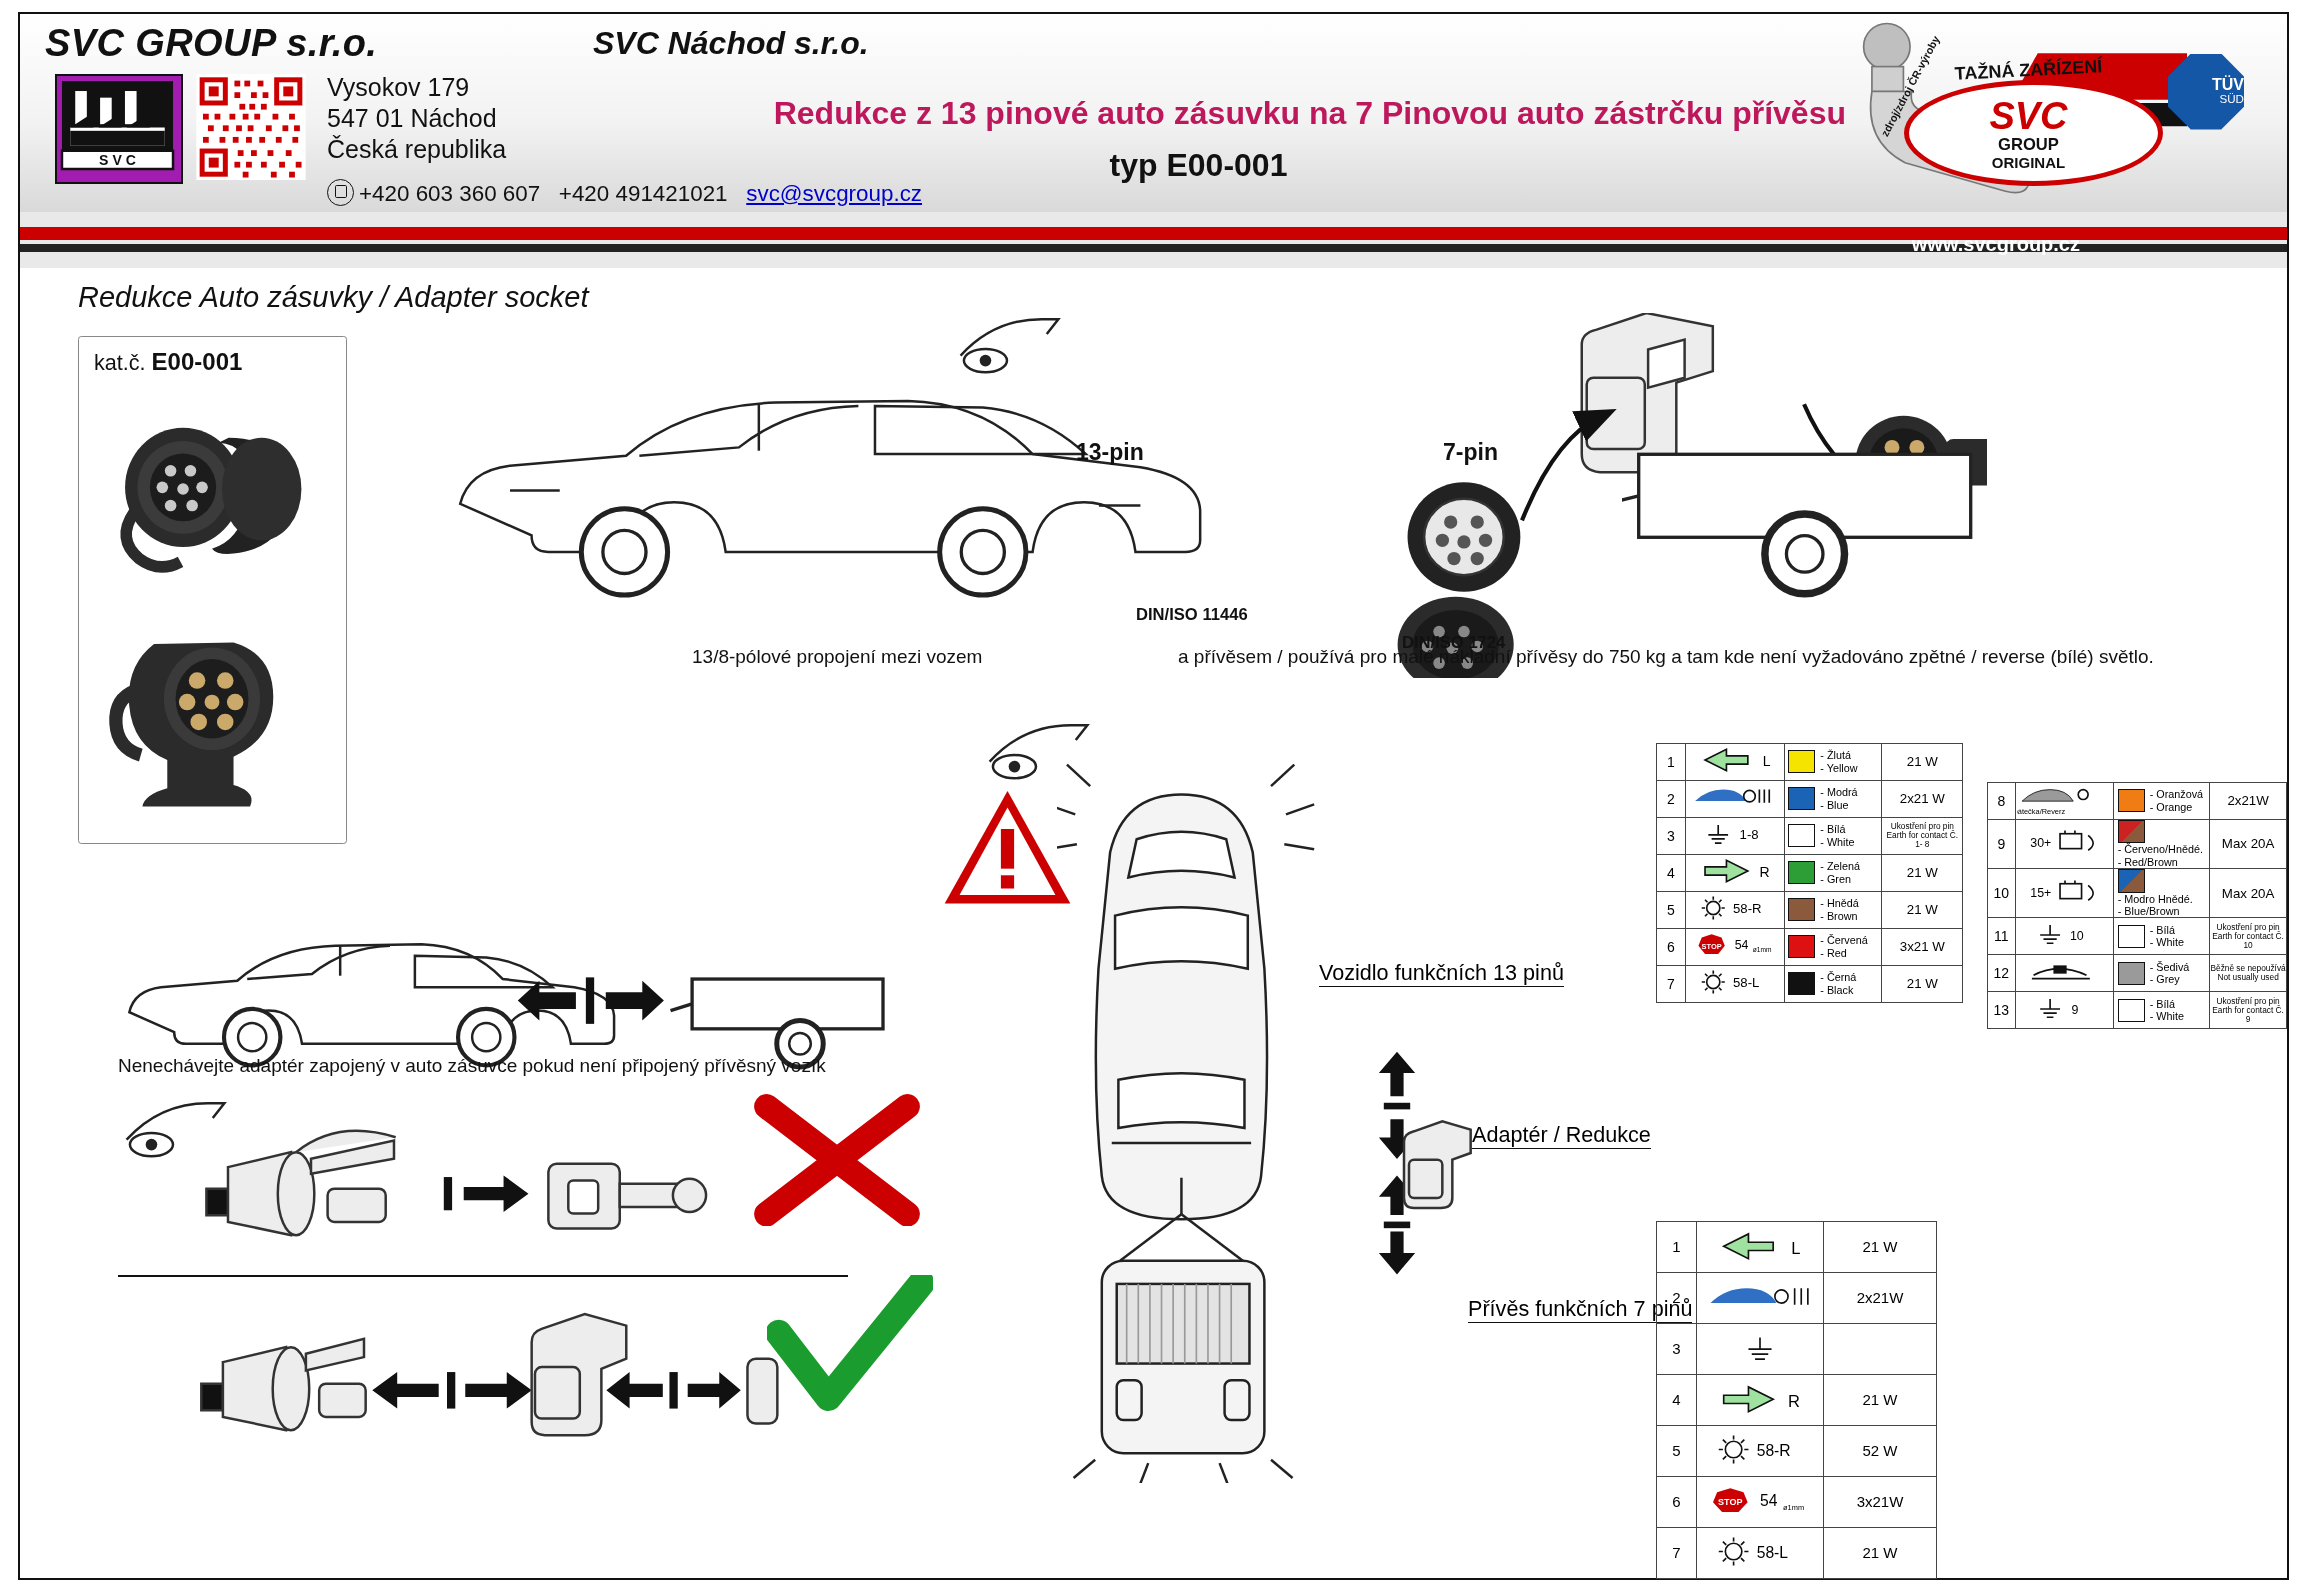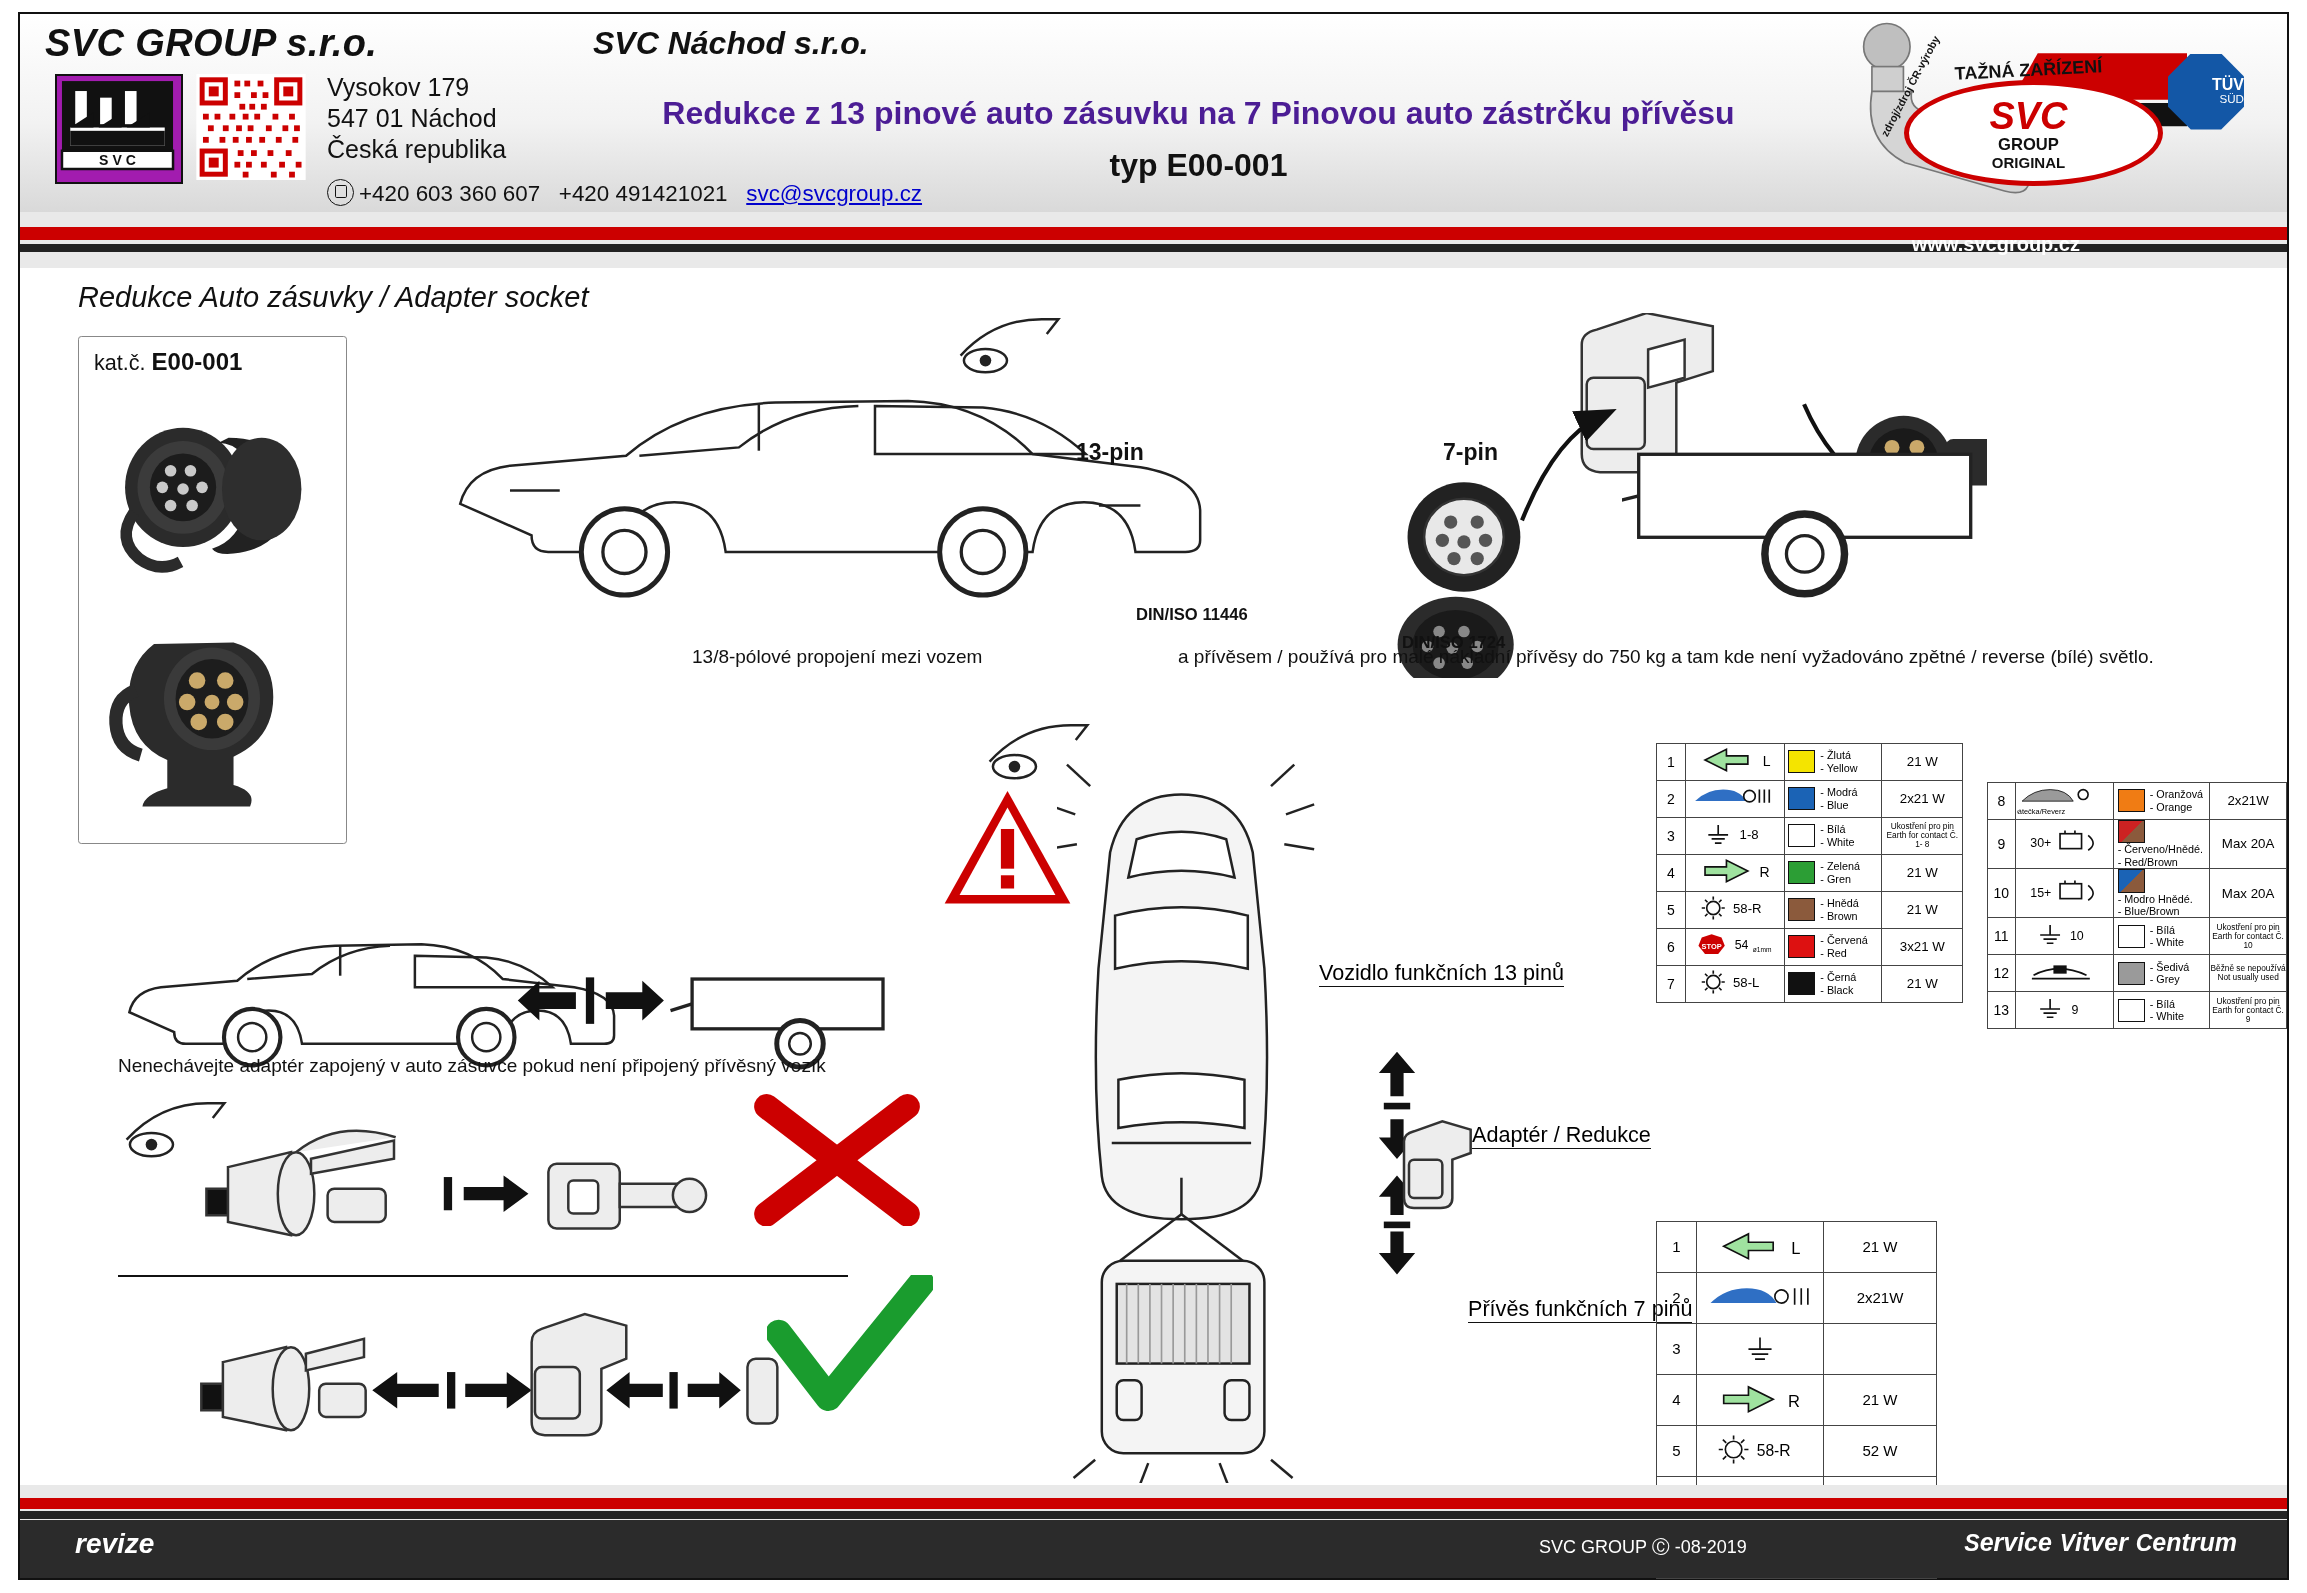--- a/index.html
+++ b/index.html
@@ -14,21 +14,21 @@
   .brand{position:absolute;left:25px;top:8.3px;font-size:38px;font-weight:bold;font-style:italic;color:#111;letter-spacing:0.4px;}
   .brand2{position:absolute;left:573px;top:11.6px;font-size:32px;font-weight:bold;font-style:italic;color:#111;text-align:center;}
   .factory{position:absolute;left:35px;top:60px;width:124px;height:106px;border:2.5px solid #111;background:#a21caf;}
   .factory svg{display:block;}
   .qr{position:absolute;left:176px;top:60px;width:110px;height:106px;}
   .addr{position:absolute;left:307px;top:58px;font-size:25px;line-height:31px;color:#111;}
   .phone{position:absolute;left:307px;top:160px;font-size:22.4px;color:#111;white-space:nowrap;}
   .phone .mail{color:#0000cc;text-decoration:underline;}
   .phico{display:inline-block;width:25px;height:25px;border:1.7px solid #111;border-radius:50%;position:relative;top:5px;margin-right:5px;}
   .phico:after{content:"";position:absolute;left:6.6px;top:5px;width:10px;height:11.6px;border:1.7px solid #111;border-radius:1.7px;}
-  .title1{position:absolute;left:531px;top:81px;width:1295px;text-align:center;font-size:32px;font-weight:bold;color:#4c1d95;}
+  .title1{position:absolute;left:531px;top:81px;width:1295px;text-align:right;font-size:32px;font-weight:bold;color:#be185d;}
   .title2{position:absolute;left:531px;top:133px;width:1295px;text-align:center;font-size:32px;font-weight:bold;color:#111;}
 
   .tuv{position:absolute;right:43px;top:40px;width:76px;height:76px;}
   .tuv .oct{width:76px;height:76px;background:#1357a6;
      clip-path:polygon(30% 0,70% 0,100% 30%,100% 70%,70% 100%,30% 100%,0 70%,0 30%);
      display:flex;align-items:flex-end;justify-content:center;flex-direction:column;color:#fff;}
   .tuv .t1{font-size:16px;font-weight:bold;line-height:16px;}
   .tuv .t2{font-size:11.6px;line-height:12.4px;}
   .svclogo{position:absolute;left:1884px;top:60px;width:249px;height:108px;}
   .svclogo .ell{position:absolute;left:0;top:6.6px;width:249px;height:96px;border:5px solid #cc0000;border-radius:50%;background:#fff;}
@@ -798,28 +798,16 @@
                   <path d="M38 3 l0 5 M38 32 l0 5 M20 20 l5 0 M51 20 l5 0 M25 8 l4 4 M47 28 l4 4 M25 32 l4 -4 M47 12 l4 -4"></path>
                 </g>
                 <text x="66" y="28" font-size="19" font-family="Liberation Sans">58-L</text>
               </svg>
         </td>
         <td class="d-w">21 W</td>
       </tr>
     </tbody>
   </table>
 
-  <div class="ftr">
-    <div class="stripe"></div>
-        <div class="stripe2"></div>
-    <div class="ftrblk"></div>
-    <div class="revize">revize</div>
-    <div class="copy">SVC GROUP Ⓒ -08-2019</div>
-    <div class="svcc">
-      <span>S</span><span style="color:#fff;font-size:25px;">ervice</span>
-      <span>V</span><span style="color:#fff;font-size:25px;">itver</span>
-      <span>C</span><span style="color:#fff;font-size:25px;">entrum</span>
-    </div>
-  </div>
 
  </div>
 </div>
 
 
 </body></html>

